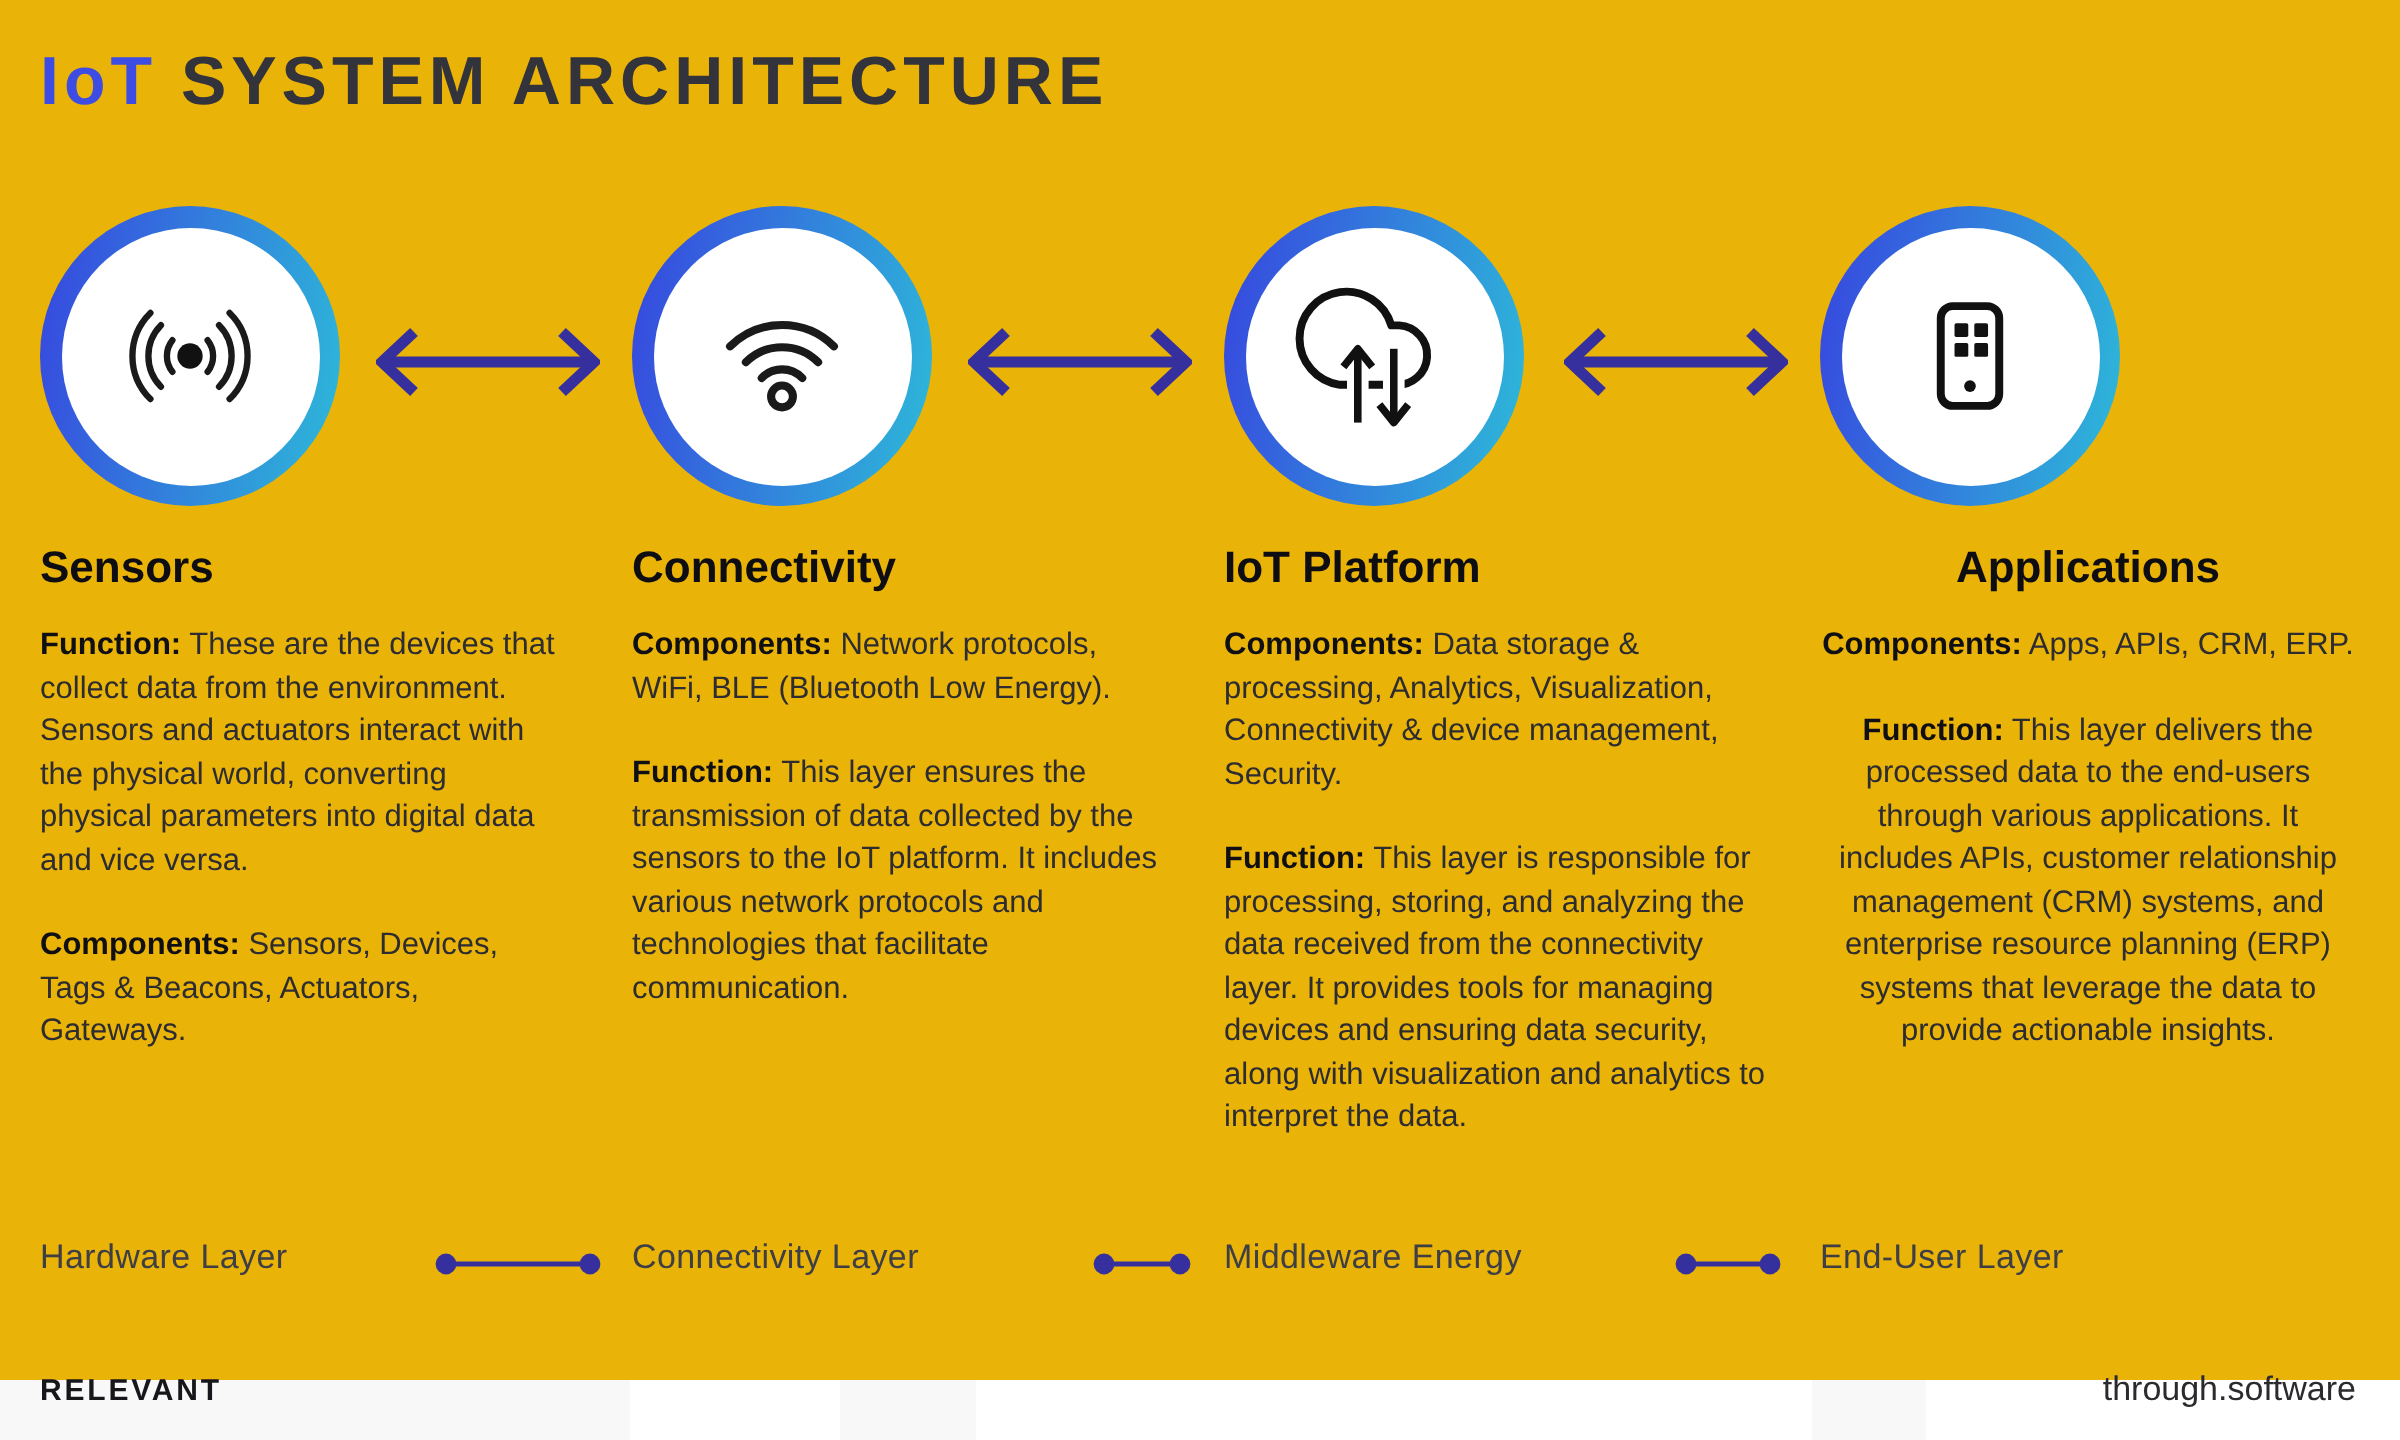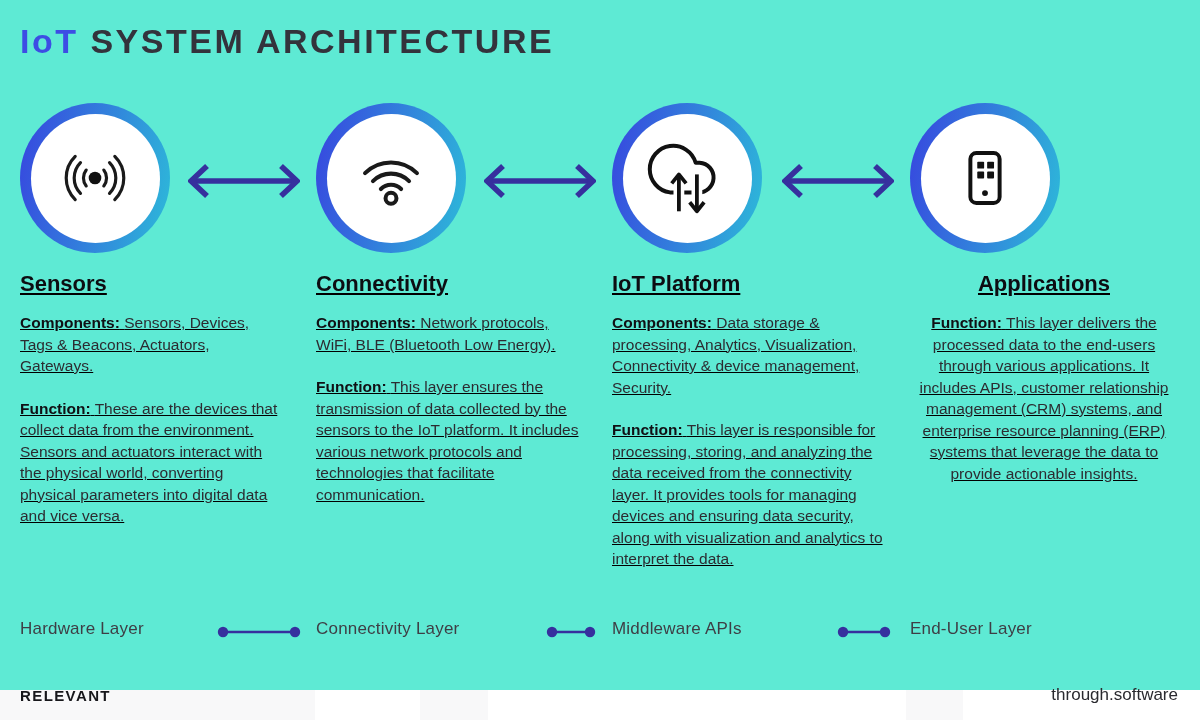--- a/index.html
+++ b/index.html
@@ -1,37 +1,37 @@
 <!DOCTYPE html>
 <html><head>
 <meta charset="utf-8">
 <style>
   html,body{margin:0;padding:0;background:#fff;}
-  .canvas{position:relative;width:1200px;height:720px;background:#5eead4;overflow:hidden;
+  .canvas{position:relative;width:1200px;height:720px;background:#eab308;overflow:hidden;
           font-family:"Liberation Sans", sans-serif;}
 
   
   .page-title{position:absolute;left:20px;top:22px;font-size:34px;font-weight:800;
               letter-spacing:2.5px;color:#33333C;white-space:nowrap;}
   .page-title .accent{color:#3D4DE4;}
 
   
   .ring{position:absolute;top:103px;width:150px;height:150px;border-radius:50%;
         background:linear-gradient(100deg,#3745DF 0%,#2DBBD9 100%);
         display:flex;align-items:center;justify-content:center;}
   .ring-inner{width:129px;height:129px;border-radius:50%;background:#fff;
         display:flex;align-items:center;justify-content:center;}
   .ring1{left:20px;} .ring2{left:316px;} .ring3{left:612px;} .ring4{left:910px;}
 
   
   .arrow{position:absolute;top:159px;width:112px;height:44px;}
   .arrow1{left:188px;} .arrow2{left:484px;} .arrow3{left:782px;}
 
   
-  .col{position:absolute;top:270px;text-decoration:underline;}
+  .col{position:absolute;top:270px;}
   .col1{left:20px;width:258px;} .col2{left:316px;width:270px;}
   .col3{left:612px;width:274px;} .col4{left:910px;width:268px;text-align:center;}
   .col h2{margin:0 0 14px 0;font-size:22px;line-height:28px;font-weight:800;color:#0D0D12;}
   .col p{margin:0 0 21px 0;font-size:15.5px;line-height:21.5px;color:#2C2C31;}
   .col p b{color:#101014;}
 
   
   .layer-label{position:absolute;top:619px;font-size:17px;font-weight:400;
                color:#3E3E45;letter-spacing:0.2px;white-space:nowrap;}
   .ll1{left:20px;} .ll2{left:316px;} .ll3{left:612px;} .ll4{left:910px;}
@@ -138,54 +138,55 @@
           <rect x="41" y="42.5" width="8" height="8" rx="1"></rect>
           <rect x="52.5" y="42.5" width="8" height="8" rx="1"></rect>
           <circle cx="50" cy="67.5" r="3.4"></circle>
         </g>
       </svg>
     </div>
   </div>
 
   <div class="col col1">
     <h2>Sensors</h2>
+    <p><b>Function:</b> <span>These are the devices that collect data from the environment. Sensors and actuators interact with the physical world, converting physical parameters into digital data and vice versa.</span></p>
     <p><b>Components:</b> <span>Sensors, Devices, Tags &amp; Beacons, Actuators, Gateways.</span></p>
-    <p><b>Function:</b> <span>These are the devices that collect data from the environment. Sensors and actuators interact with the physical world, converting physical parameters into digital data and vice versa.</span></p>
   </div>
 
   <div class="col col3">
     <h2>IoT Platform</h2>
     <p><b>Components:</b> <span>Data storage &amp; processing, Analytics, Visualization, Connectivity &amp; device management, Security.</span></p>
     <p><b>Function:</b> <span>This layer is responsible for processing, storing, and analyzing the data received from the connectivity layer. It provides tools for managing devices and ensuring data security, along with visualization and analytics to interpret the data.</span></p>
   </div>
 
   <div class="col col2">
     <h2>Connectivity</h2>
     <p><b>Components:</b> <span>Network protocols, WiFi, BLE (Bluetooth Low Energy).</span></p>
     <p><b>Function:</b> <span>This layer ensures the transmission of data collected by the sensors to the IoT platform. It includes various network protocols and technologies that facilitate communication.</span></p>
   </div>
 
   <div class="col col4">
     <h2>Applications</h2>
+    <p><b>Components:</b> <span>Apps, APIs, CRM, ERP.</span></p>
     <p><b>Function:</b> <span>This layer delivers the processed data to the end-users through various applications. It includes APIs, customer relationship management (CRM) systems, and enterprise resource planning (ERP) systems that leverage the data to provide actionable insights.</span></p>
   </div>
 
   <div class="layer-label ll1">Hardware Layer</div>
   <svg class="connector conn1" viewBox="0 0 84 14">
     <line x1="6" y1="7" x2="78" y2="7" stroke="#36309E" stroke-width="2.6"></line>
     <circle cx="6" cy="7" r="5.2" fill="#36309E"></circle>
       <circle cx="78" cy="7" r="5.2" fill="#36309E"></circle>
   </svg>
   <div class="layer-label ll2">Connectivity Layer</div>
   <svg class="connector conn2" viewBox="0 0 50 14">
     <line x1="6" y1="7" x2="44" y2="7" stroke="#36309E" stroke-width="2.6"></line>
     <circle cx="6" cy="7" r="5.2" fill="#36309E"></circle>
       <circle cx="44" cy="7" r="5.2" fill="#36309E"></circle>
   </svg>
-  <div class="layer-label ll3">Middleware APIs</div>
+  <div class="layer-label ll3">Middleware Energy</div>
   <svg class="connector conn3" viewBox="0 0 54 14">
     <line x1="6" y1="7" x2="48" y2="7" stroke="#36309E" stroke-width="2.6"></line>
     <circle cx="6" cy="7" r="5.2" fill="#36309E"></circle>
       <circle cx="48" cy="7" r="5.2" fill="#36309E"></circle>
   </svg>
   <div class="layer-label ll4">End-User Layer</div>
 
   <div class="band"></div>
   <div class="band-white bw1"></div>
   <div class="band-white bw2"></div>

